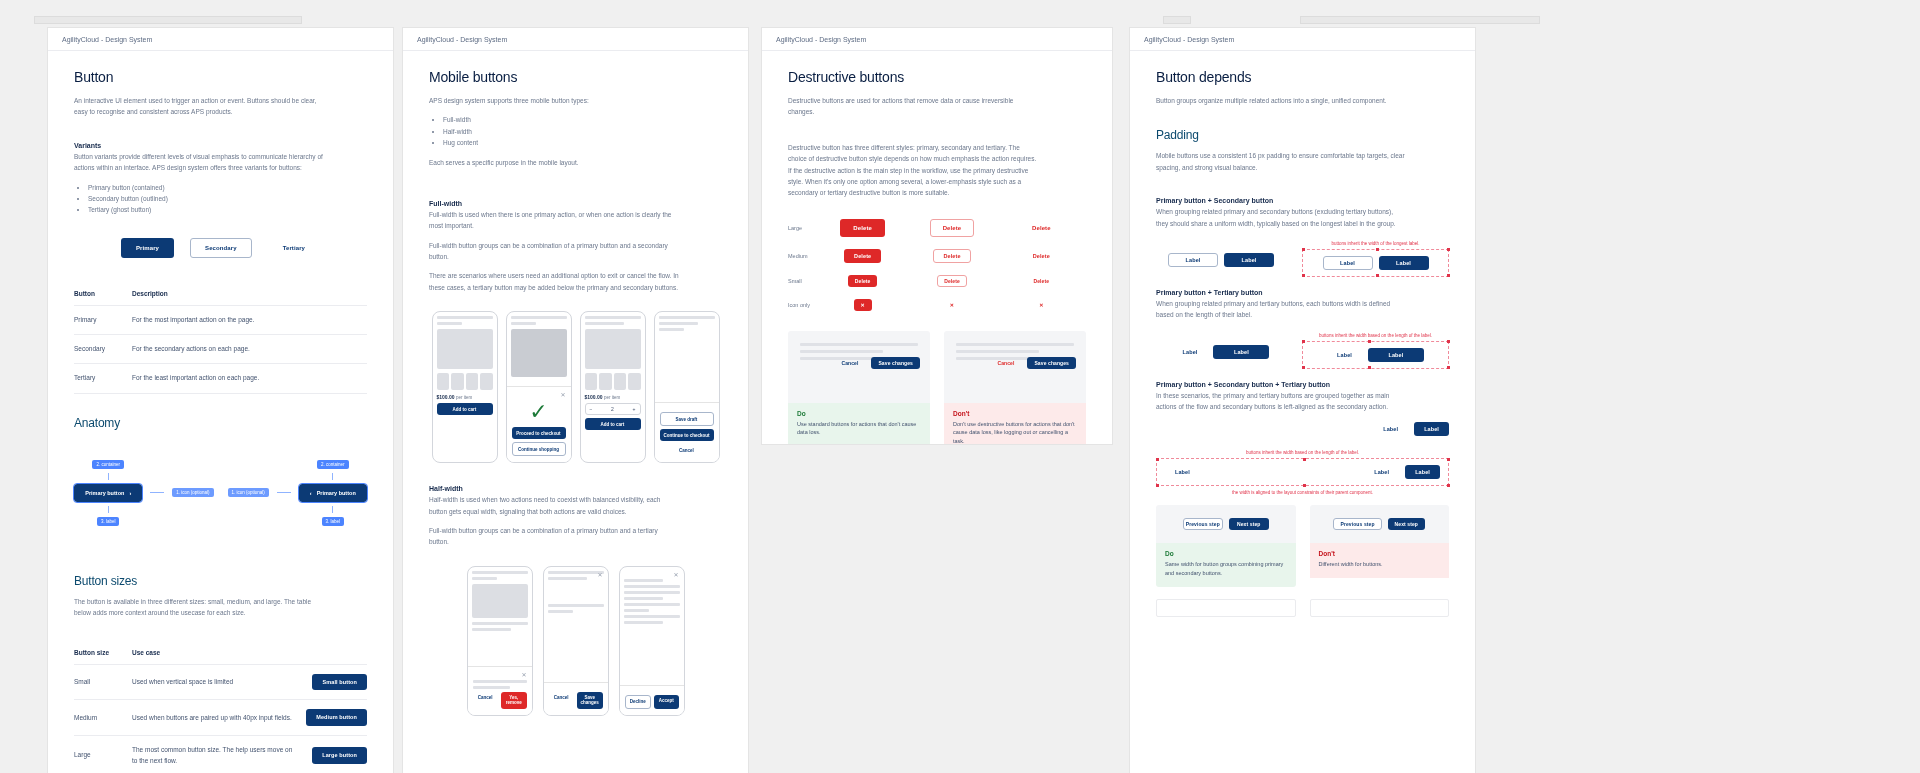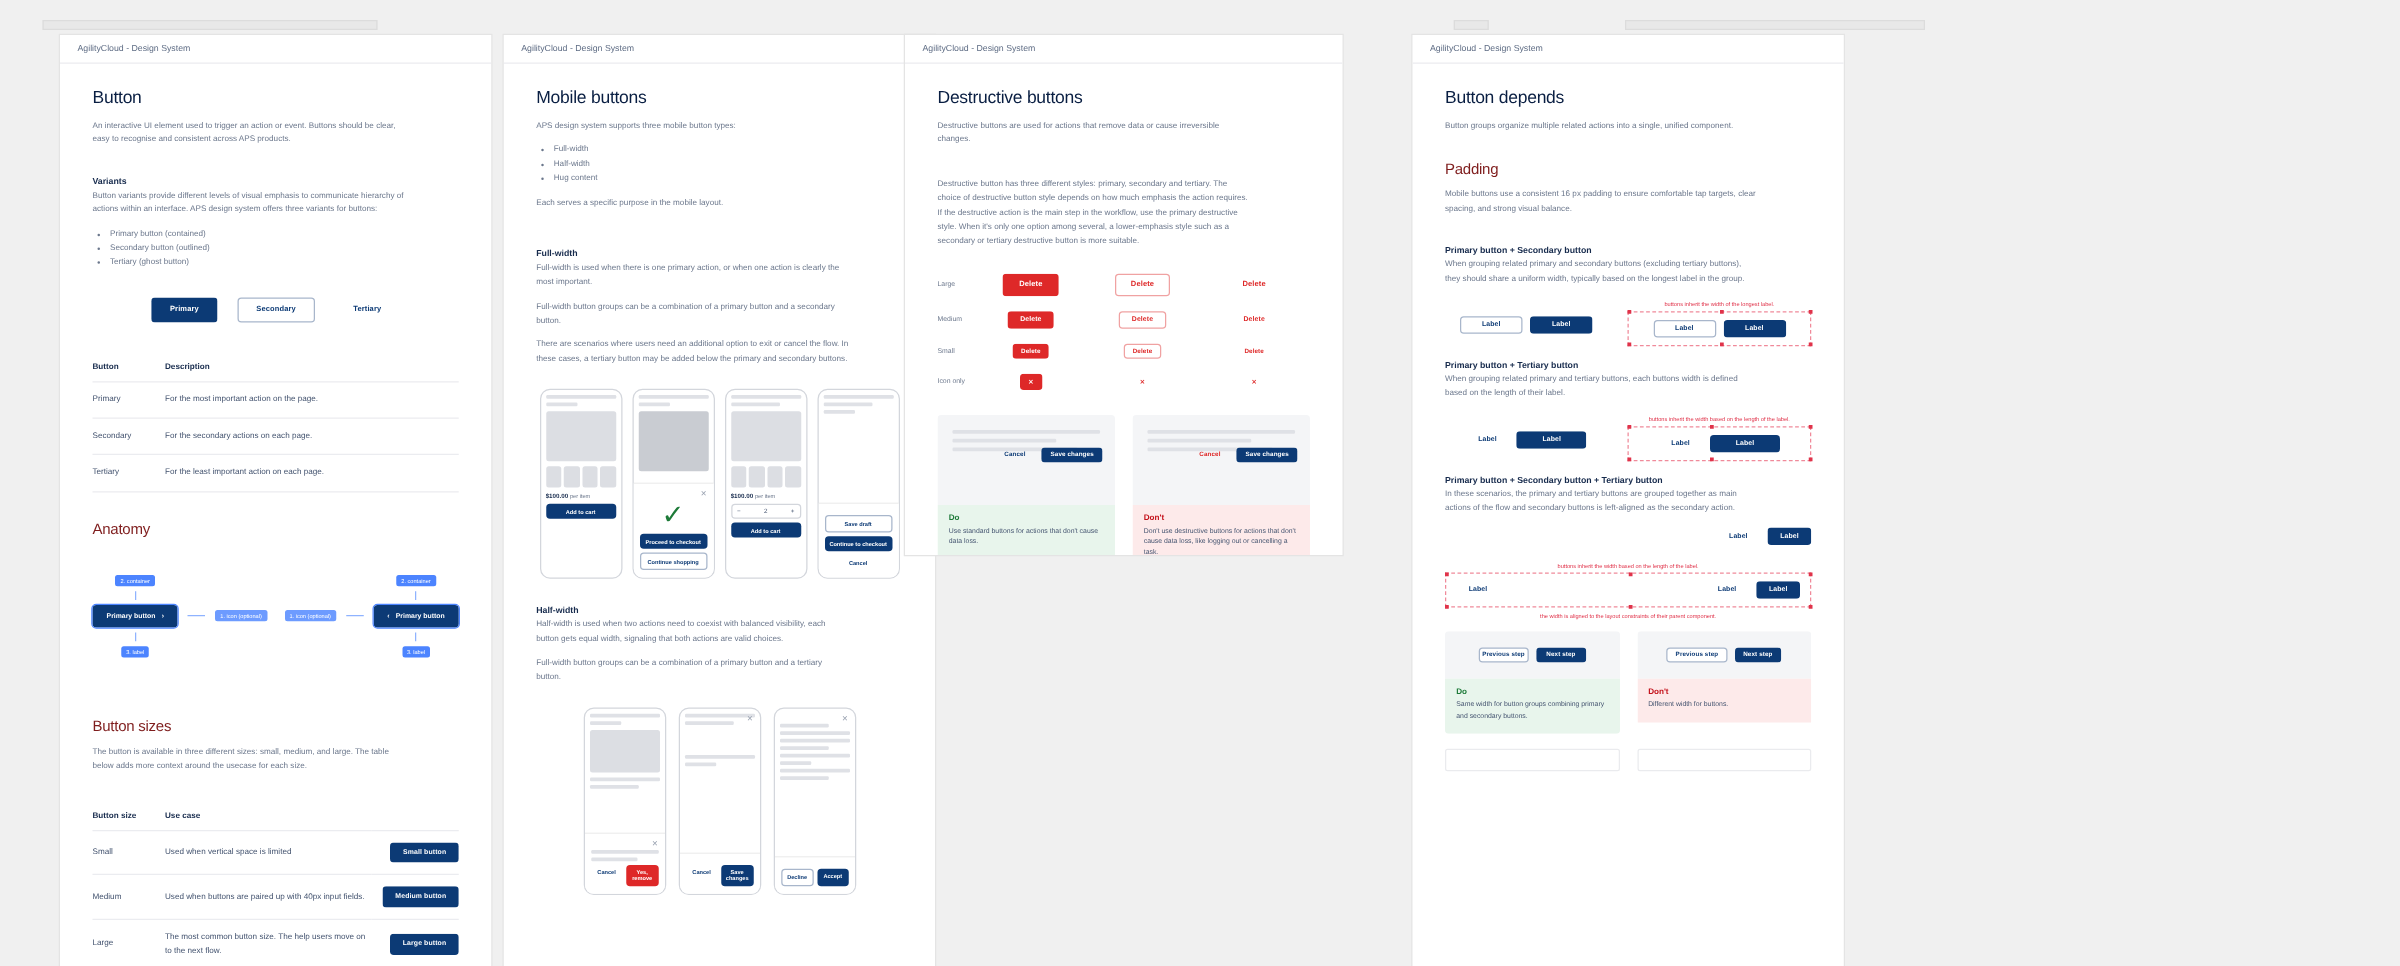--- a/index.html
+++ b/index.html
@@ -15,31 +15,31 @@
   
   .chrome-strip { position:absolute; background:#e8e8e8; border:1px solid #dcdcdc; }
 
   .panel {
     position:absolute; top:28px; background:#ffffff;
     box-shadow:0 0 0 1px #e4e4e4;
     overflow:hidden;
   }
   .p1 { left:48px;   width:345px; height:745px; }
   .p2 { left:403px;  width:345px; height:745px; }
-  .p3 { left:724px;  width:350px; height:416px; }
+  .p3 { left:762px;  width:350px; height:416px; }
   .p4 { left:1130px; width:345px; height:745px; }
 
   .panel-head {
     font-size:7px; color:#5e6c84; padding:8px 14px 7px 14px;
     border-bottom:1px solid #ebecf0;
   }
   .panel-body { padding:18px 26px 0 26px; }
 
   h1.sec { font-size:14px; font-weight:400; letter-spacing:-.2px; margin-bottom:10px; color:#091e42;}
-  h2.sec { font-size:12px; font-weight:400; letter-spacing:-.2px; margin:22px 0 8px; color:#7f1d1d;}
+  h2.sec { font-size:12px; font-weight:400; letter-spacing:-.2px; margin:22px 0 8px; color:#0c4a6e;}
   h3.sub { font-size:7px; font-weight:700; color:#172b4d; margin-bottom:2px;}
   p.body { font-size:6.5px; line-height:1.75; color:#6b778c; margin-bottom:8px; max-width:250px;}
   ul.body { font-size:6.5px; line-height:1.75; color:#6b778c; margin:0 0 8px 10px;}
   ul.body li { margin-left:4px; } .spacer16{height:16px;} .spacer24{height:24px;}
 
   
   .btn { display:inline-flex; align-items:center; justify-content:center;
          font-size:6px; font-weight:700; border-radius:3px; white-space:nowrap;
          padding:5px 12px; letter-spacing:.1px; cursor:pointer; border:1px solid transparent;}
   .btn.primary   { background:#0c3a75; color:#fff; }

